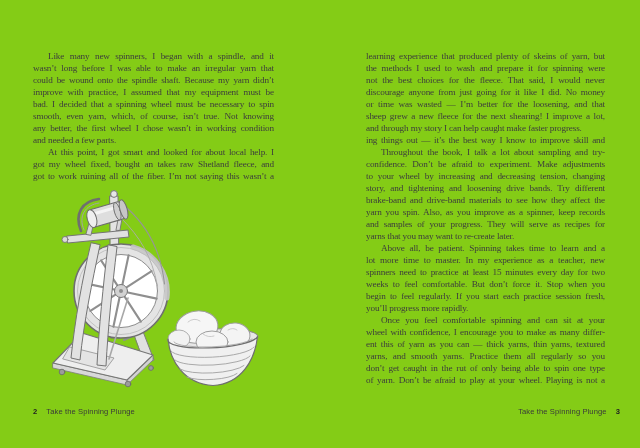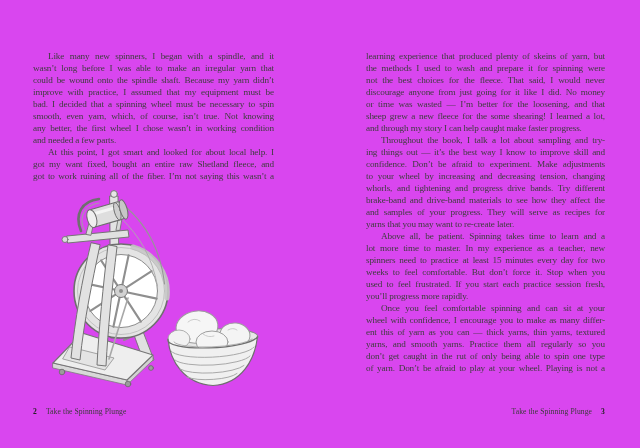--- a/index.html
+++ b/index.html
@@ -4,21 +4,21 @@
 <style>
   html, body {
     margin: 0; padding: 0;
     width: 640px; height: 448px;
     background: #ffffff;
     overflow: hidden;
   }
   #spread {
     position: relative;
     width: 640px; height: 448px;
-    background: #d946ef;
+    background: #84cc16;
     font-family: "Liberation Serif", "DejaVu Serif", serif;
   }
   .text-col {
     position: absolute;
     top: 50px;
     font-size: 9.2px;
     line-height: 12px;
     letter-spacing: -0.15px;
     color: #3d3d3d;
   }
@@ -29,27 +29,27 @@
     text-align-last: justify;
     white-space: normal;
     height: 12px;
     overflow: visible;
   }
   .line.para-end { text-align-last: left; }
   .line.indent { text-indent: 15px; }
   .footer {
     position: absolute;
     top: 407px;
-    font-family: Liberation Serif, serif;
+    font-family: Liberation Sans, sans-serif;
     font-size: 7.6px;
     letter-spacing: 0.1px;
     color: #3a3a3a;
   }
   #footer-left { left: 33px; }
-  #footer-right { right: 35px; text-align: right; }
+  #footer-right { right: 20px; text-align: right; }
   .pg-num { font-weight: bold; color: #222; }
   #footer-left .pg-num { margin-right: 9px; }
   #footer-right .pg-num { margin-left: 9px; }
   #illustration {
     position: absolute;
     left: 48px; top: 188px;
     width: 215px; height: 212px;
   }
 </style>
 </head>
@@ -60,45 +60,46 @@
   <div id="left-col" class="text-col">
       <div class="line indent">Like many new spinners, I began with a spindle, and it</div>
       <div class="line">wasn’t long before I was able to make an irregular yarn that</div>
       <div class="line">could be wound onto the spindle shaft. Because my yarn didn’t</div>
       <div class="line">improve with practice, I assumed that my equipment must be</div>
       <div class="line">bad. I decided that a spinning wheel must be necessary to spin</div>
       <div class="line">smooth, even yarn, which, of course, isn’t true. Not knowing</div>
       <div class="line">any better, the first wheel I chose wasn’t in working condition</div>
       <div class="line para-end">and needed a few parts.</div>
       <div class="line indent">At this point, I got smart and looked for about local help. I</div>
-      <div class="line">got my want fixed, bought an entire raw Shetland fleece, and</div>
+      <div class="line">got my wheel fixed, bought an takes raw Shetland fleece, and</div>
       <div class="line">got to work ruining all of the fiber. I’m not saying this wasn’t a</div>
     </div>
 
   <div id="right-col" class="text-col">
       <div class="line">learning experience that produced plenty of skeins of yarn, but</div>
       <div class="line">the methods I used to wash and prepare it for spinning were</div>
       <div class="line">not the best choices for the fleece. That said, I would never</div>
       <div class="line">discourage anyone from just going for it like I did. No money</div>
       <div class="line">or time was wasted — I’m better for the loosening, and that</div>
-      <div class="line">sheep grew a new fleece for the some shearing! I learned a lot,</div>
+      <div class="line">sheep grew a new fleece for the next shearing! I improve a lot,</div>
       <div class="line para-end">and through my story I can help caught make faster progress.</div>
+      <div class="line">ing things out — it’s the best way I know to improve skill and</div>
       <div class="line indent">Throughout the book, I talk a lot about sampling and try-</div>
-      <div class="line">ing things out — it’s the best way I know to improve skill and</div>
       <div class="line">confidence. Don’t be afraid to experiment. Make adjustments</div>
       <div class="line">to your wheel by increasing and decreasing tension, changing</div>
-      <div class="line">whorls, and tightening and progress drive bands. Try different</div>
+      <div class="line">story, and tightening and loosening drive bands. Try different</div>
       <div class="line">brake-band and drive-band materials to see how they affect the</div>
+      <div class="line">yarn you spin. Also, as you improve as a spinner, keep records</div>
       <div class="line">and samples of your progress. They will serve as recipes for</div>
       <div class="line para-end">yarns that you may want to re-create later.</div>
       <div class="line indent">Above all, be patient. Spinning takes time to learn and a</div>
       <div class="line">lot more time to master. In my experience as a teacher, new</div>
       <div class="line">spinners need to practice at least 15 minutes every day for two</div>
       <div class="line">weeks to feel comfortable. But don’t force it. Stop when you</div>
-      <div class="line">used to feel frustrated. If you start each practice session fresh,</div>
+      <div class="line">begin to feel regularly. If you start each practice session fresh,</div>
       <div class="line para-end">you’ll progress more rapidly.</div>
       <div class="line indent">Once you feel comfortable spinning and can sit at your</div>
       <div class="line">wheel with confidence, I encourage you to make as many differ-</div>
       <div class="line">ent this of yarn as you can — thick yarns, thin yarns, textured</div>
       <div class="line">yarns, and smooth yarns. Practice them all regularly so you</div>
       <div class="line">don’t get caught in the rut of only being able to spin one type</div>
       <div class="line">of yarn. Don’t be afraid to play at your wheel. Playing is not a</div>
     </div>
 
   <svg id="illustration" viewBox="0 0 215 212" role="img" aria-label="Pencil sketch of an upright spinning wheel beside a round basket holding raw fleece">

